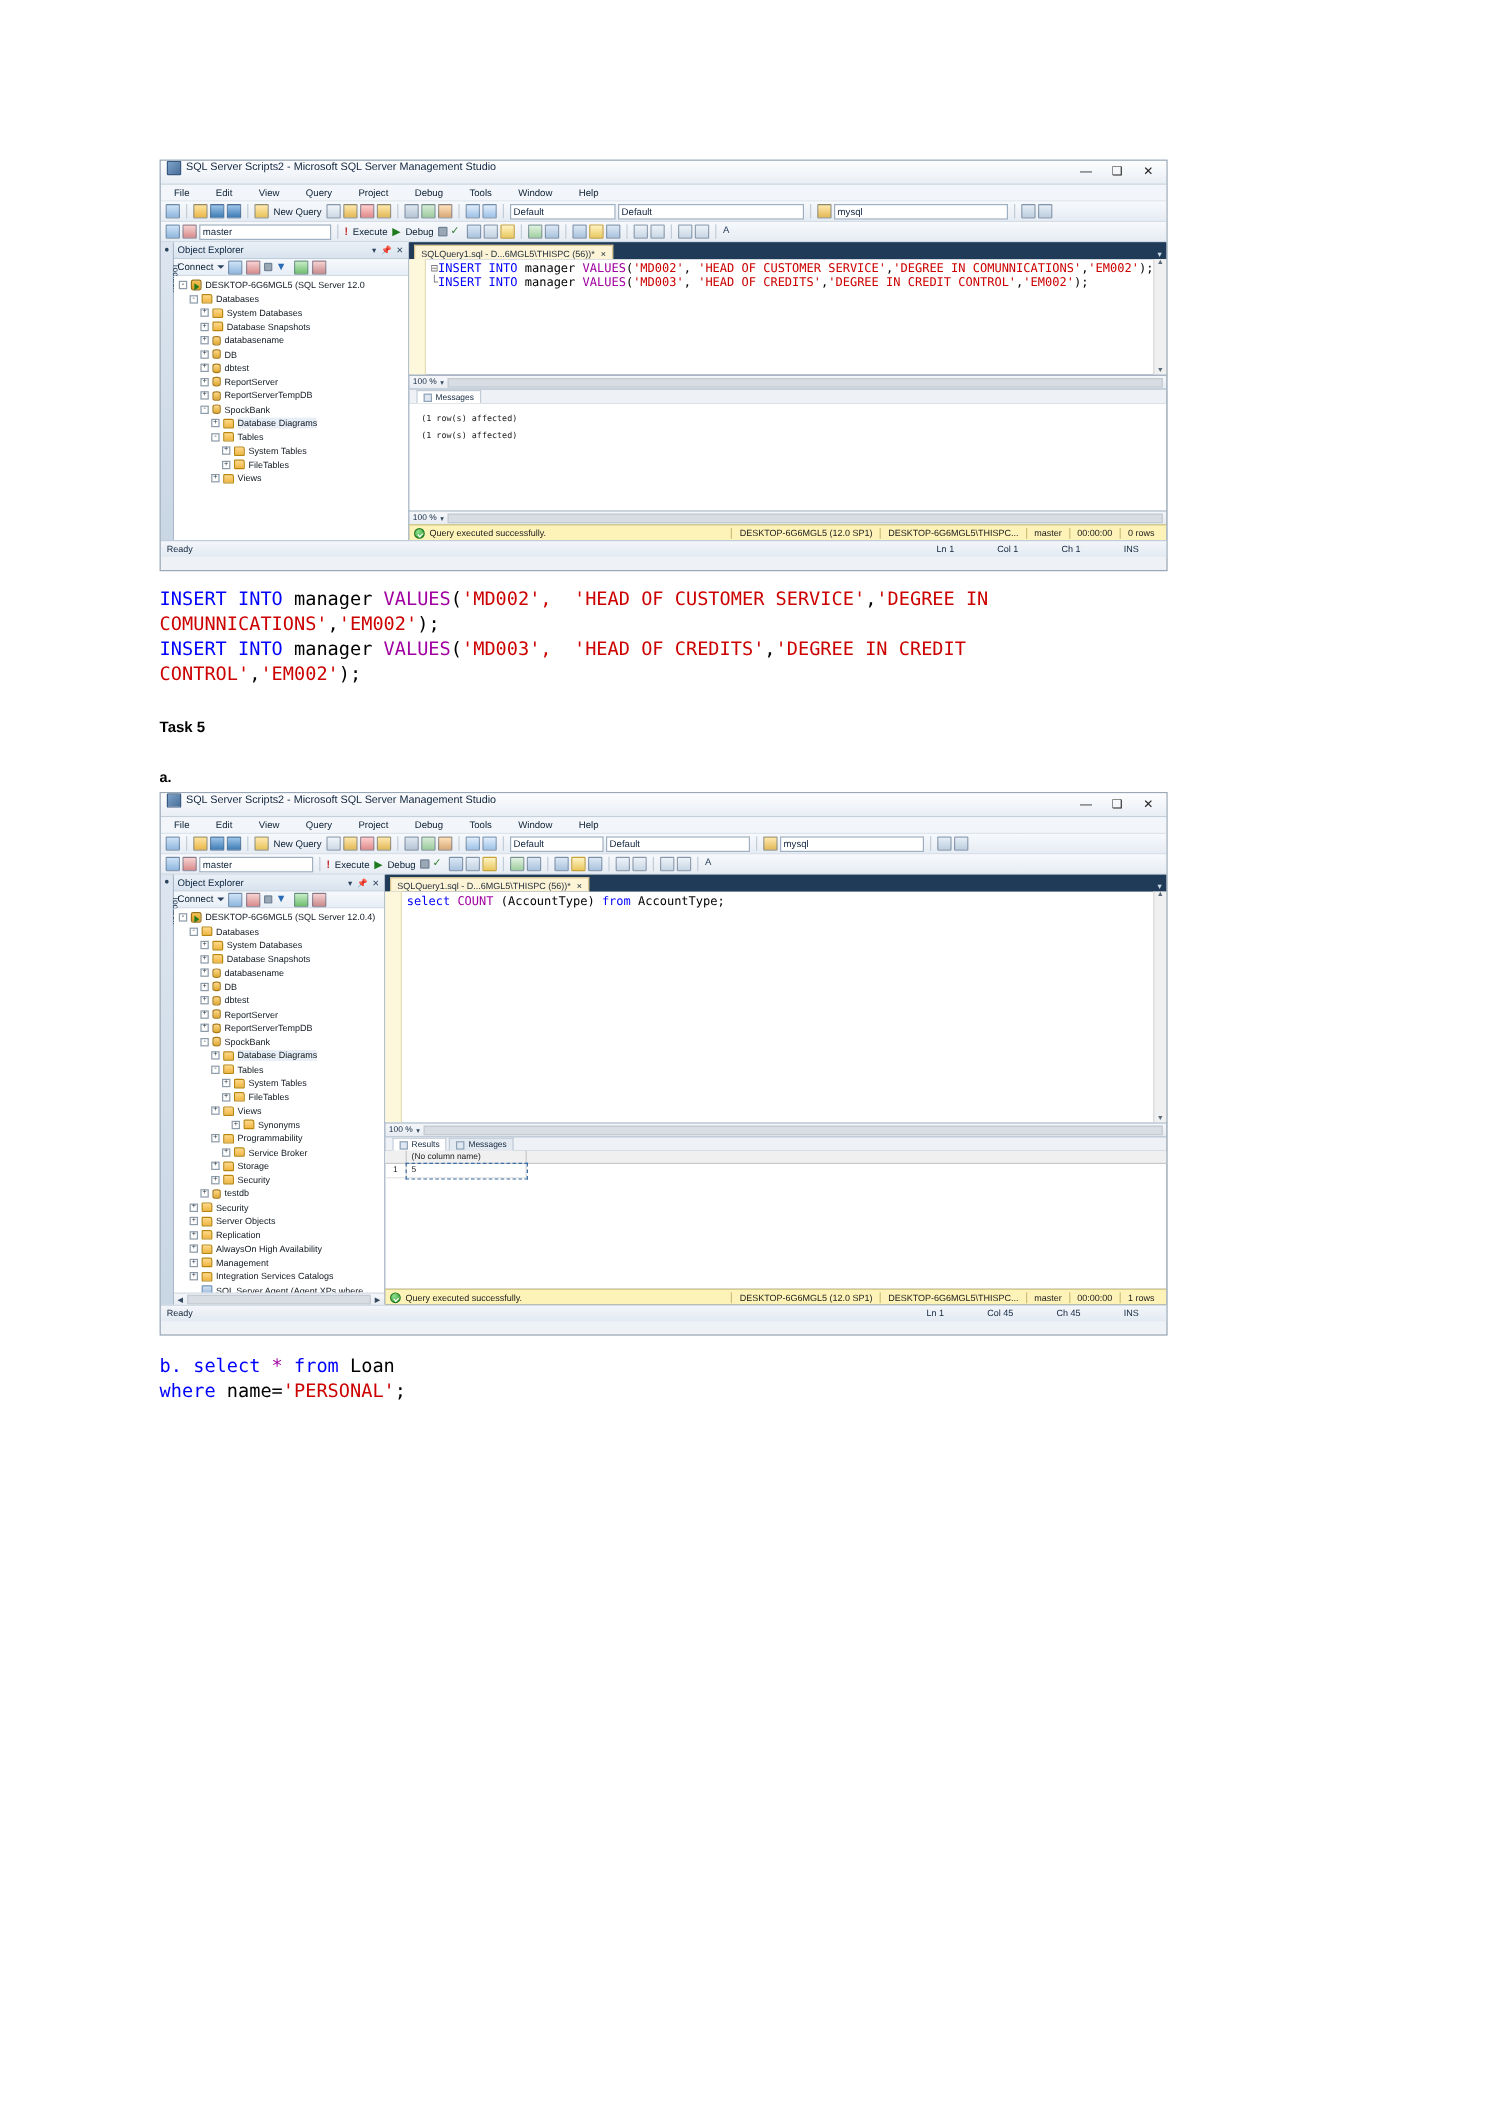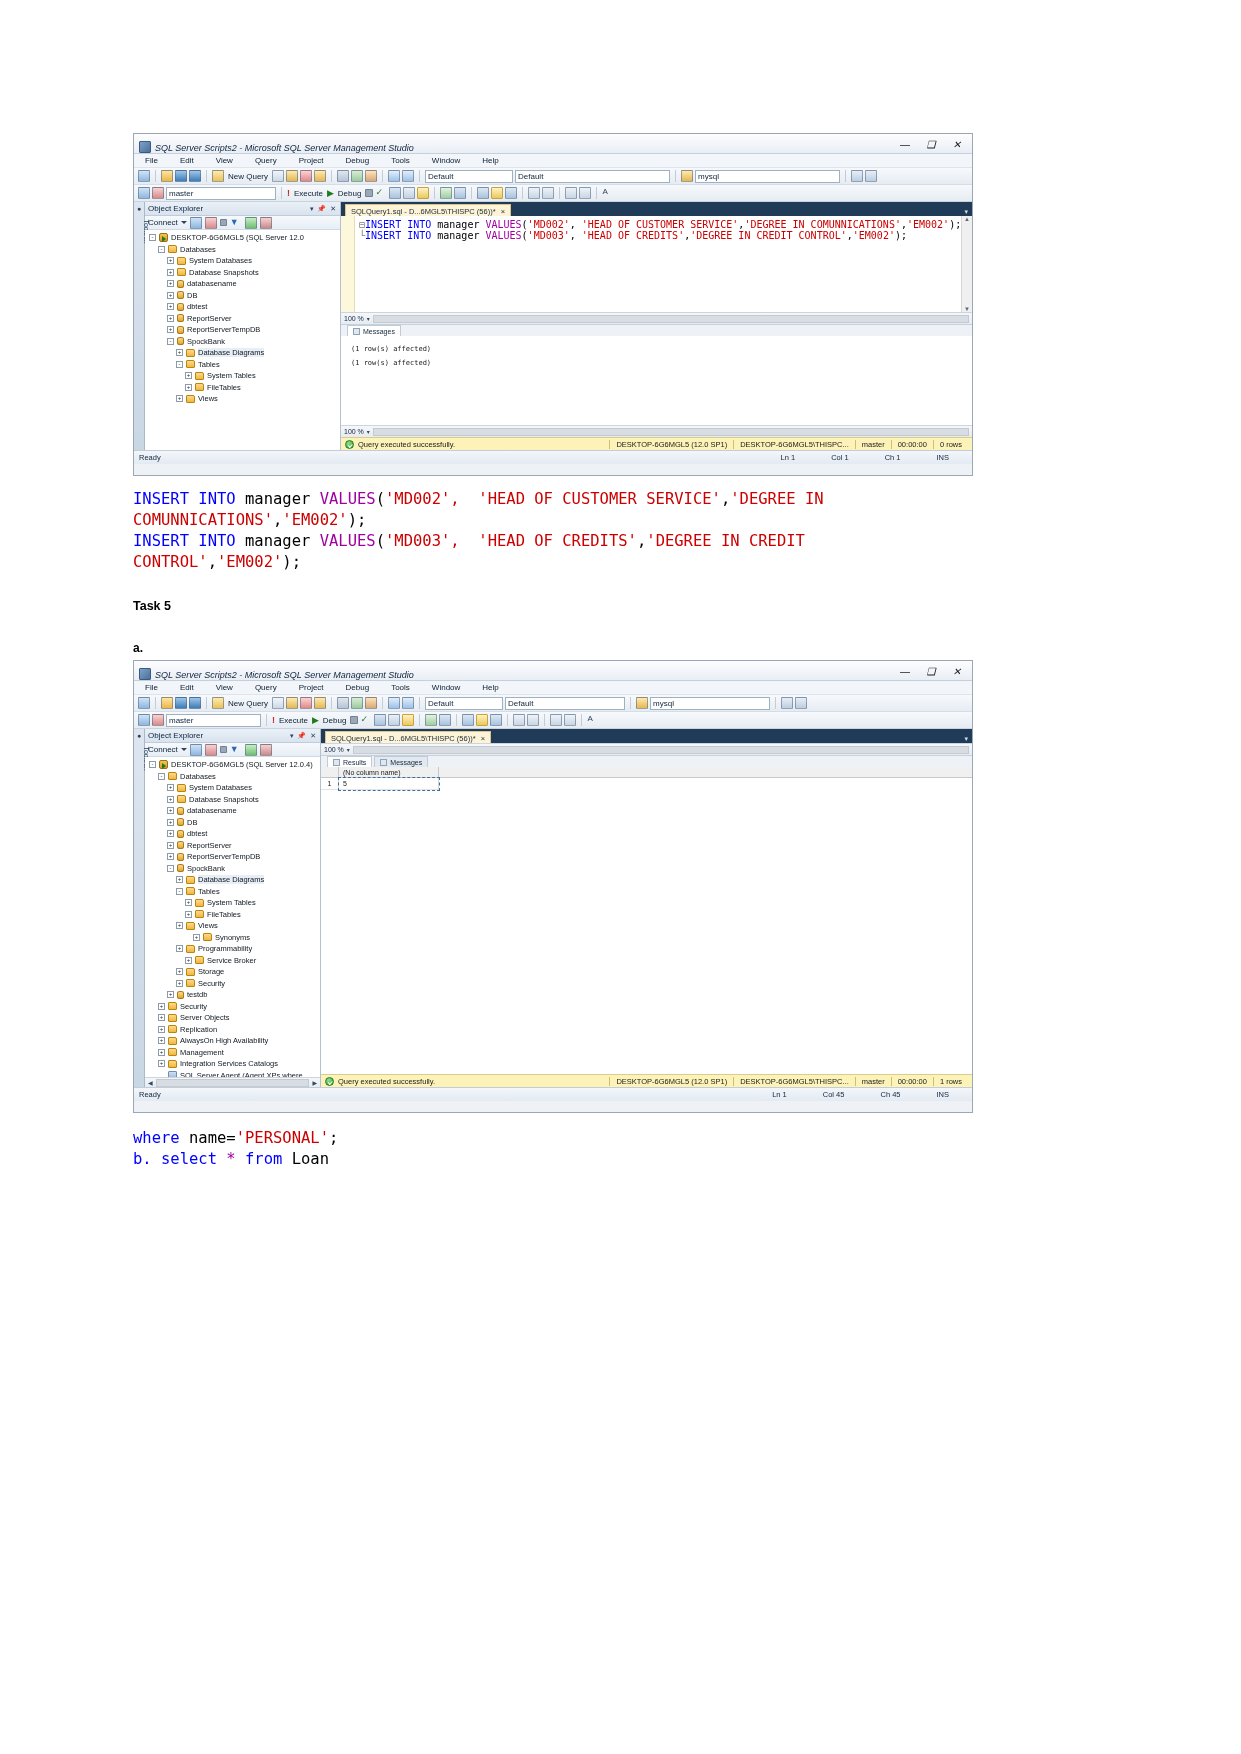--- a/index.html
+++ b/index.html
@@ -18,23 +18,22 @@
     position:absolute;
     background:#eef2f7;
     border:1px solid #9aa7b4;
     font-family:"Liberation Sans", sans-serif;
     overflow:hidden;
   }
   .ssms .titlebar {
     height:20px;
     background:linear-gradient(#fdfdfe,#e9eef5);
     border-bottom:1px solid #c6d0da;
-    display:flex; align-items:flex-end;
+    display:flex; align-items:flex-start;
     padding:0 2px;
-    font-style:italic;
   }
   .ssms .title-ico {
     width:12px;height:12px;margin:0 4px 0 3px;
     background:
       linear-gradient(135deg,#7ea3c9 0%,#4a6f9a 100%);
     border:1px solid #3a5a80;
     border-radius:1px;
     flex:none;
   }
   .ssms .title-text { font-size:9px; color:#10243d; white-space:nowrap; }
@@ -764,20 +763,30 @@
       </div>
 
       <div class="ed">
         <div class="tabrow">
           <div class="tab">
             <span>SQLQuery1.sql - D...6MGL5\THISPC (56))*</span>
             <span>×</span>
           </div>
           <span class="dd">▾</span>
         </div>
+        <div class="codewrap" style="flex:0 0 192px;">
+          <div class="gutter"></div>
+          <div class="code" id="w2code">
+              <span class="ln"><span class="kw">select </span><span class="kw2">COUNT</span><span class="pl"> (AccountType) </span><span class="kw">from </span><span class="pl">AccountType;</span></span>
+            </div>
+          <div class="vscroll">
+            <span>▲</span>
+            <span>▼</span>
+          </div>
+        </div>
         <div class="zoombar">
           <span class="z">100 %</span>
           <span style="font-size:6px;color:#33495e;">▾</span>
           <span class="track"><span class="thumb" style="width:100%"></span></span>
         </div>
         <div class="results-tabs">
           <div class="rt">
             <span class="rt-ico"></span>
             <span>Results</span>
           </div>
@@ -814,15 +823,15 @@
       <span>Ready</span>
       <span class="sp">
         <span class="seg">Ln 1</span>
         <span class="seg">Col 45</span>
         <span class="seg">Ch 45</span>
         <span class="seg">INS</span>
       </span>
     </div>
   </div>
 
-  <div class="codeblk" style="left:133px; top:1128px; width:820px;" id="cb2"><div><span class="kw">where </span><span class="pl">name=</span><span class="str">'PERSONAL'</span><span class="pl">;</span></div><div><span class="kw">b. </span><span class="kw">select </span><span class="kw2">* </span><span class="kw">from </span><span class="pl">Loan</span></div></div>
+  <div class="codeblk" style="left:133px; top:1128px; width:820px;" id="cb2"><div><span class="kw">b. </span><span class="kw">select </span><span class="kw2">* </span><span class="kw">from </span><span class="pl">Loan</span></div><div><span class="kw">where </span><span class="pl">name=</span><span class="str">'PERSONAL'</span><span class="pl">;</span></div></div>
 
 </div>
 
 </body></html>

